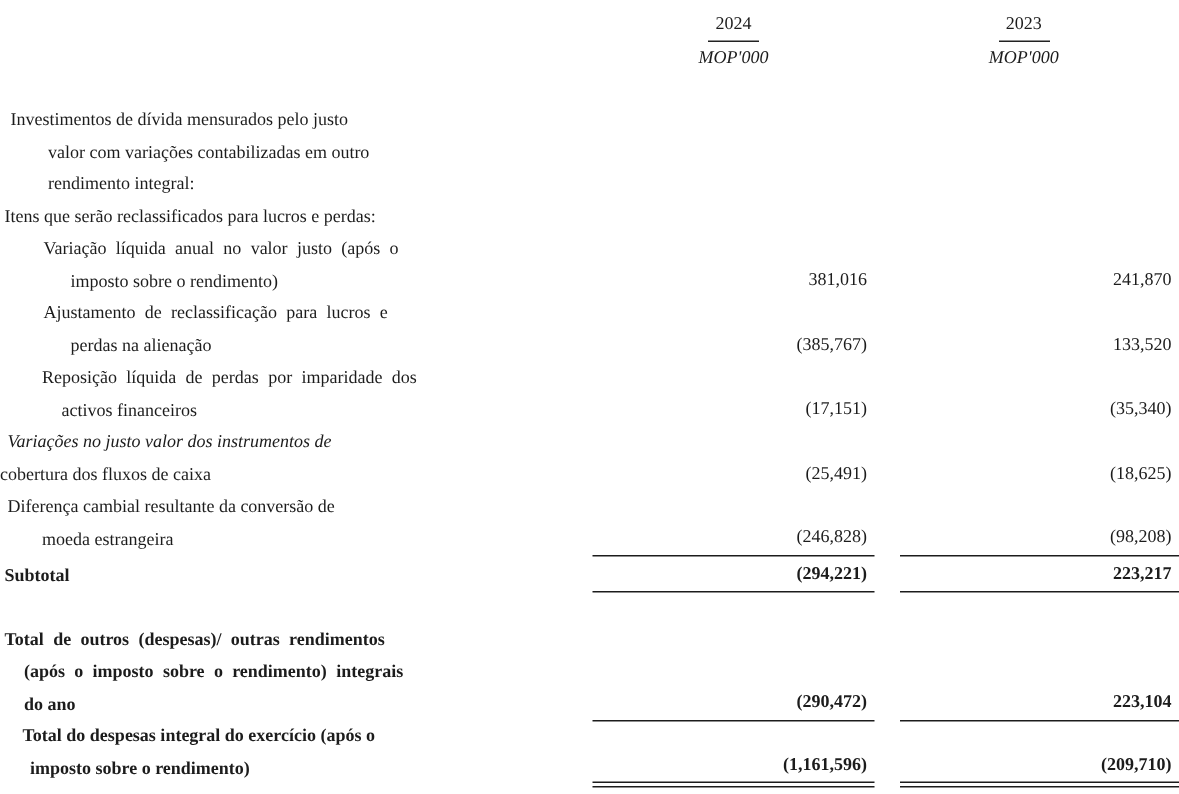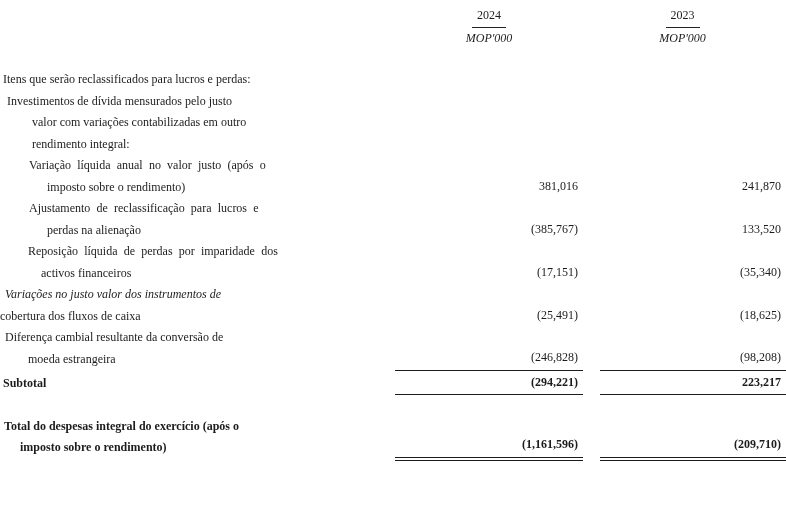--- a/index.html
+++ b/index.html
@@ -76,31 +76,31 @@
           <div class="unit">MOP'000</div>
         </td>
       </tr>
       <tr style="height:19px">
         <td colspan="4"></td>
       </tr>
     </thead>
     <tbody>
         <tr>
           <td class="label">
-            <div class="line" style="padding-left: 3px;">Itens que serão reclassificados para lucros e perdas:</div>
+            <div class="line" style="padding-left: 7px;">Investimentos de dívida mensurados pelo justo</div>
+            <div class="line" style="padding-left: 32px;">valor com variações contabilizadas em outro</div>
+            <div class="line" style="padding-left: 32px;">rendimento integral:</div>
           </td>
           <td class="val"></td>
           <td></td>
           <td class="val"></td>
         </tr>
         <tr>
           <td class="label">
-            <div class="line" style="padding-left: 7px;">Investimentos de dívida mensurados pelo justo</div>
-            <div class="line" style="padding-left: 32px;">valor com variações contabilizadas em outro</div>
-            <div class="line" style="padding-left: 32px;">rendimento integral:</div>
+            <div class="line" style="padding-left: 3px;">Itens que serão reclassificados para lucros e perdas:</div>
           </td>
           <td class="val"></td>
           <td></td>
           <td class="val"></td>
         </tr>
         <tr>
           <td class="label">
             <div class="line just" style="padding-left: 29px;">Variação líquida anual no valor justo (após o</div>
             <div class="line" style="padding-left: 47px;">imposto sobre o rendimento)</div>
           </td>
@@ -150,21 +150,31 @@
           </td>
           <td class="val rule">(294,221)</td>
           <td></td>
           <td class="val rule">223,217</td>
         </tr>
         <tr class="spacer" style="height: 21px;">
           <td colspan="4"></td>
         </tr>
         <tr class="bold">
           <td class="label">
-            <div class="line" style="padding-left: 4px;">Total do despesas integral do exercício (após o</div>
+            <div class="line just" style="padding-left: 3px;">Total de outros (despesas)/ outras rendimentos</div>
+            <div class="line just" style="padding-left: 16px;">(após o imposto sobre o rendimento) integrais</div>
+            <div class="line" style="padding-left: 16px;">do ano</div>
+          </td>
+          <td class="val rule">(290,472)</td>
+          <td></td>
+          <td class="val rule">223,104</td>
+        </tr>
+        <tr class="bold">
+          <td class="label">
+            <div class="line" style="padding-left: 15px;">Total do despesas integral do exercício (após o</div>
             <div class="line" style="padding-left: 20px;">imposto sobre o rendimento)</div>
           </td>
           <td class="val rule-double">(1,161,596)</td>
           <td></td>
           <td class="val rule-double">(209,710)</td>
         </tr>
       </tbody>
   </table>
 </div>
 

